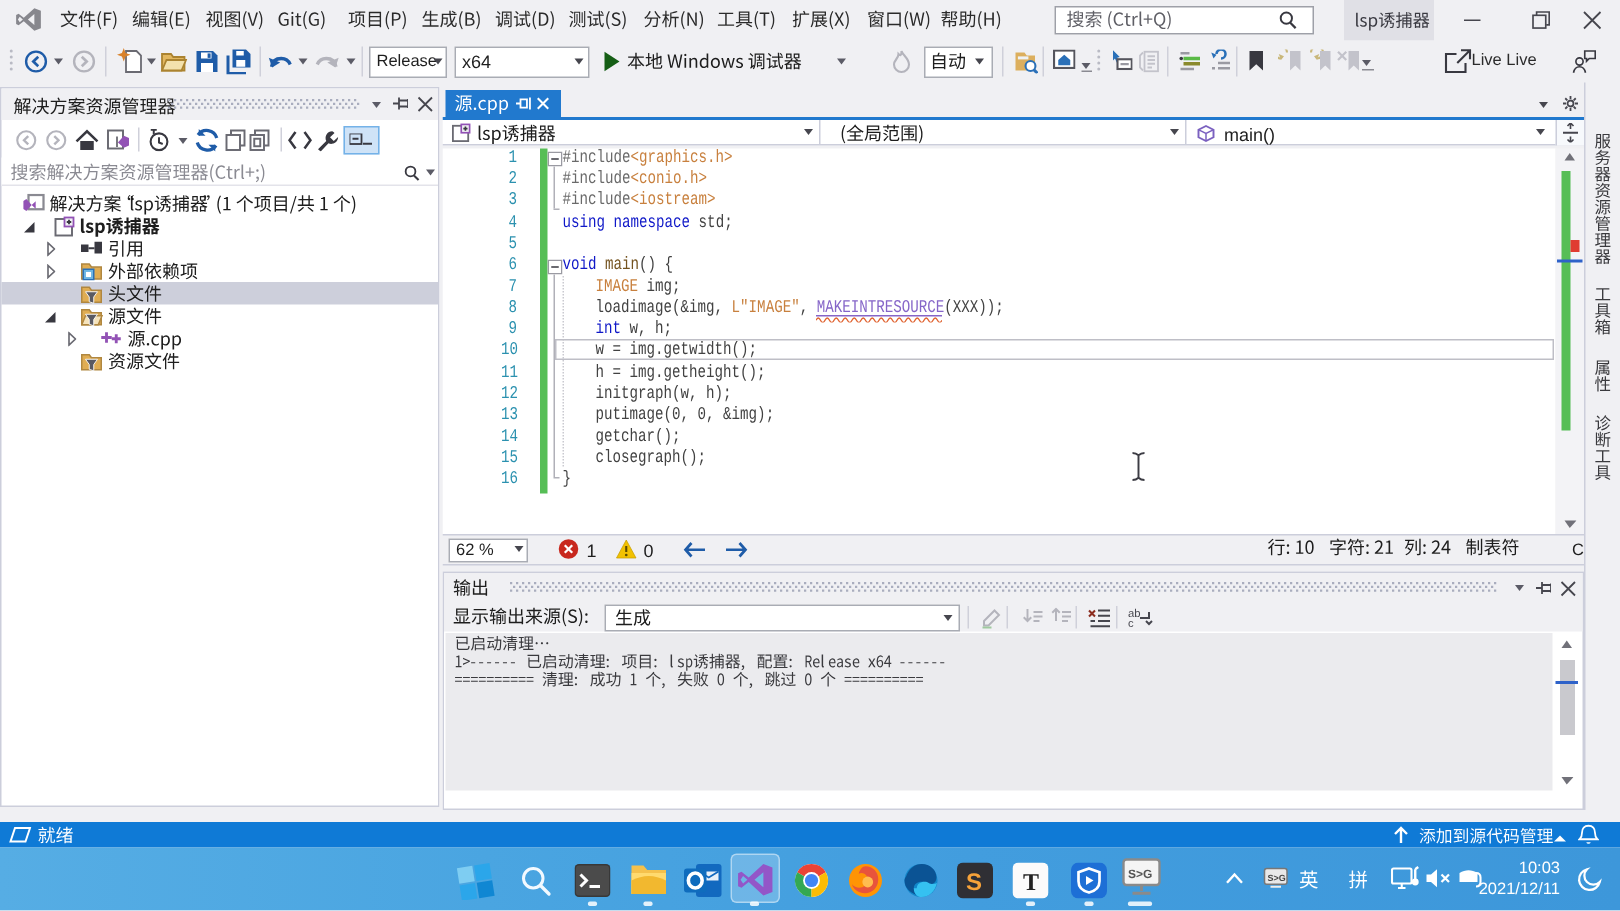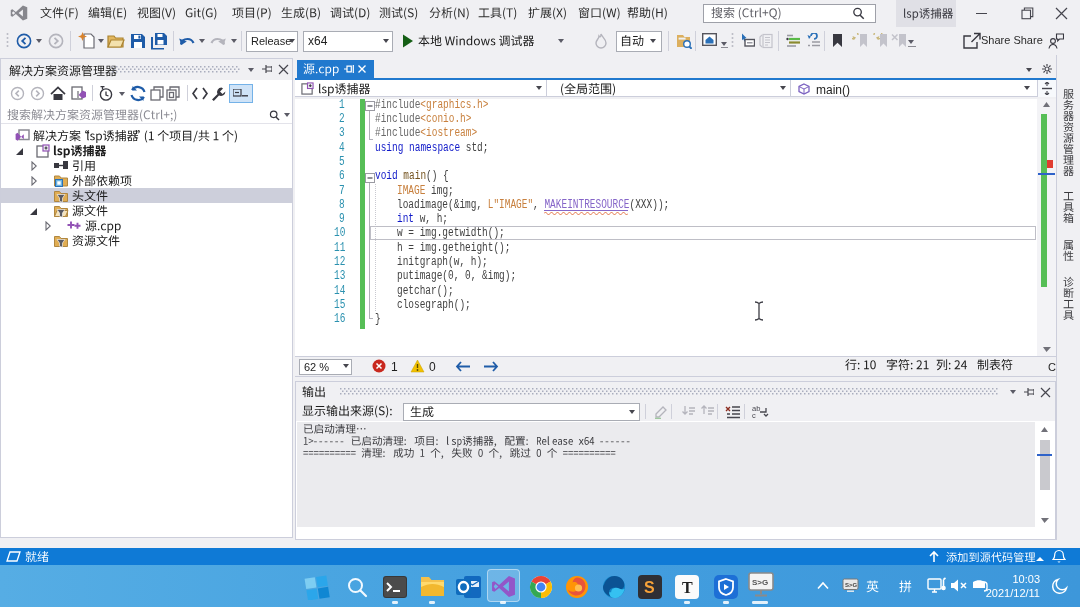--- a/index.html
+++ b/index.html
@@ -586,21 +586,21 @@
       </svg>
     </div>
     <div style="position:absolute;left:908px;top:40px;width:0;height:0;border-left:3.5px solid transparent;border-right:3.5px solid transparent;border-top:4px solid #5b5b66"></div>
     <div style="position:absolute;left:908px;top:45.5px;width:8px;height:1px;background:#8a8a92"></div>
     <div style="position:absolute;left:962px;top:32px">
       <svg width="20" height="18" viewBox="0 0 20 18" fill="none" stroke="#383840" stroke-width="1.4">
         <path d="M9 4H2v12h13v-6"></path>
         <path d="M12 1.5h6v6M18 1.5 9.5 10"></path>
       </svg>
     </div>
-    <div style="position:absolute;left:981px;top:34px;font:11px 'Liberation Sans';color:#2b2b2b">Share Share</div>
+    <div style="position:absolute;left:981px;top:34px;font:11px 'Liberation Sans';color:#2b2b2b">Live Live</div>
     <div style="position:absolute;left:1048px;top:33px">
       <svg width="16" height="16" viewBox="0 0 16 16" fill="none" stroke="#383840" stroke-width="1.1">
         <path d="M8.5 1h7v5h-4l-1.8 1.8V6h-1.2z"></path>
         <circle cx="5" cy="8" r="2.4"></circle>
         <path d="M1 15.5c.5-2.6 2-4 4-4s3.5 1.4 4 4"></path>
       </svg>
     </div>
     <div style="position:absolute;left:0;top:55px;width:295px;height:485px;background:#f0f0f3"></div>
     <div style="position:absolute;left:0;top:58px;width:293px;height:480px;background:#fff;border:1px solid #cccedb"></div>
     <div style="position:absolute;left:1px;top:59px;width:291px;height:21px;background:#f0f0f3"></div>

